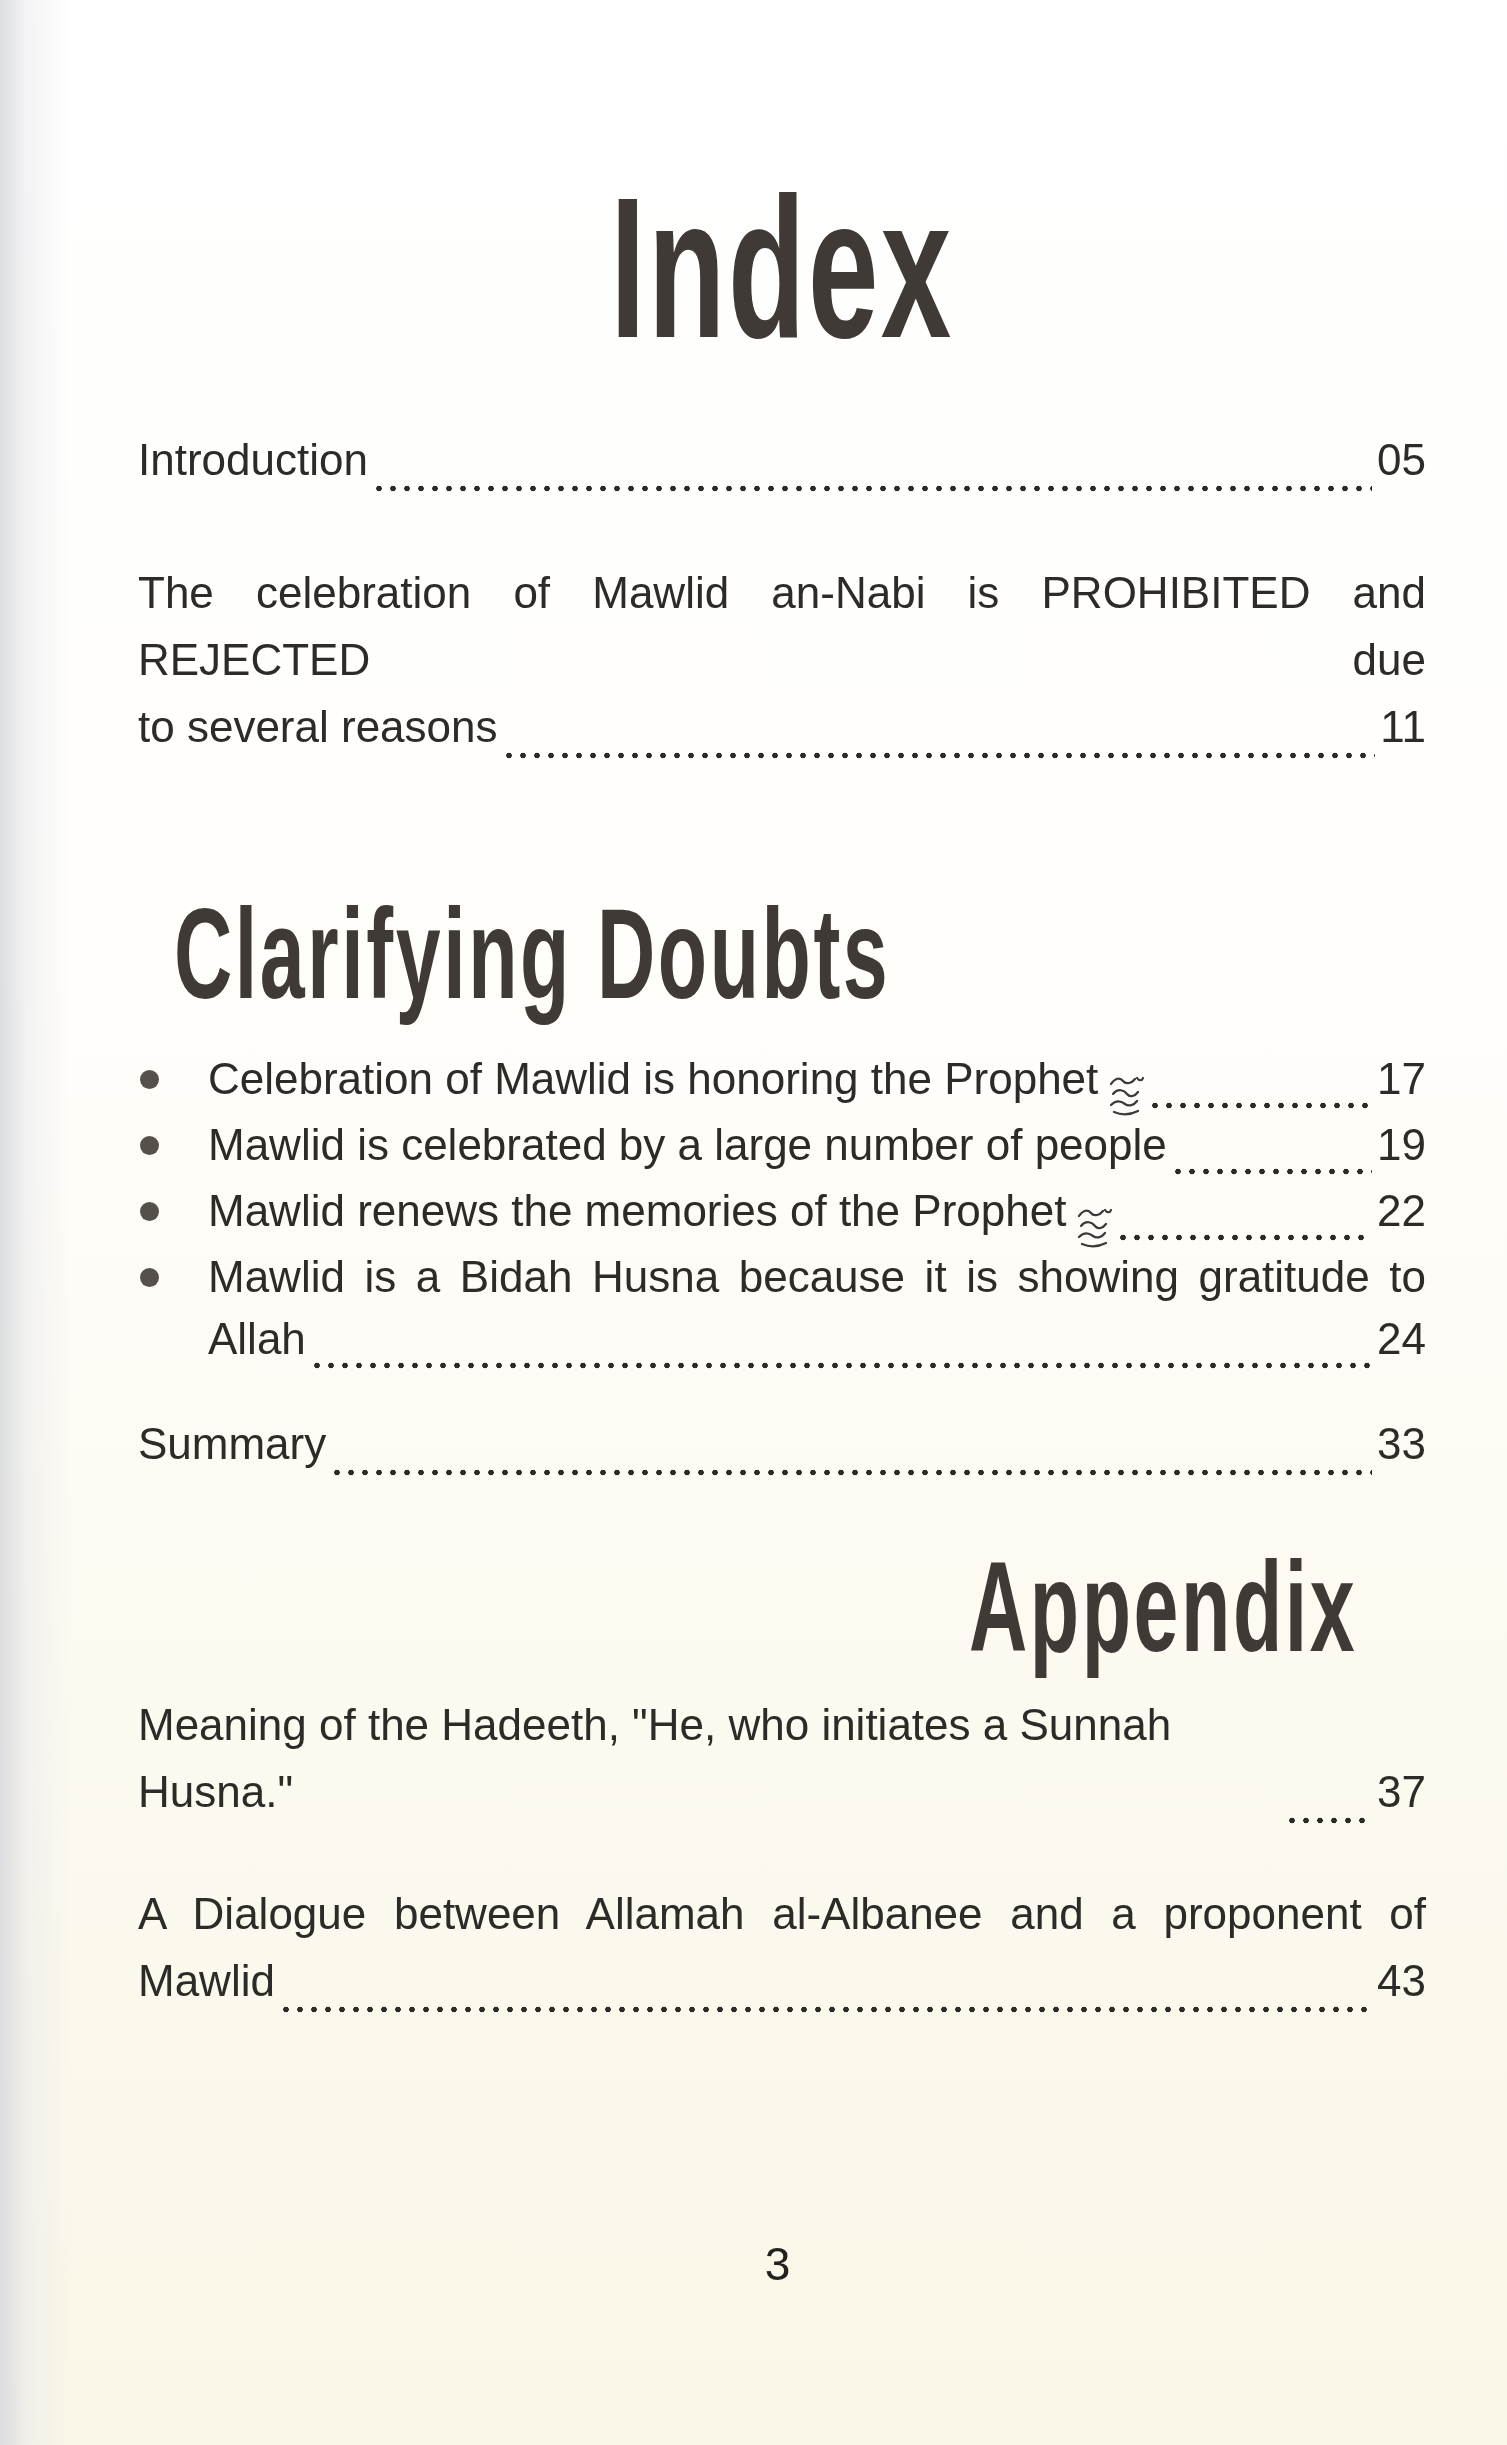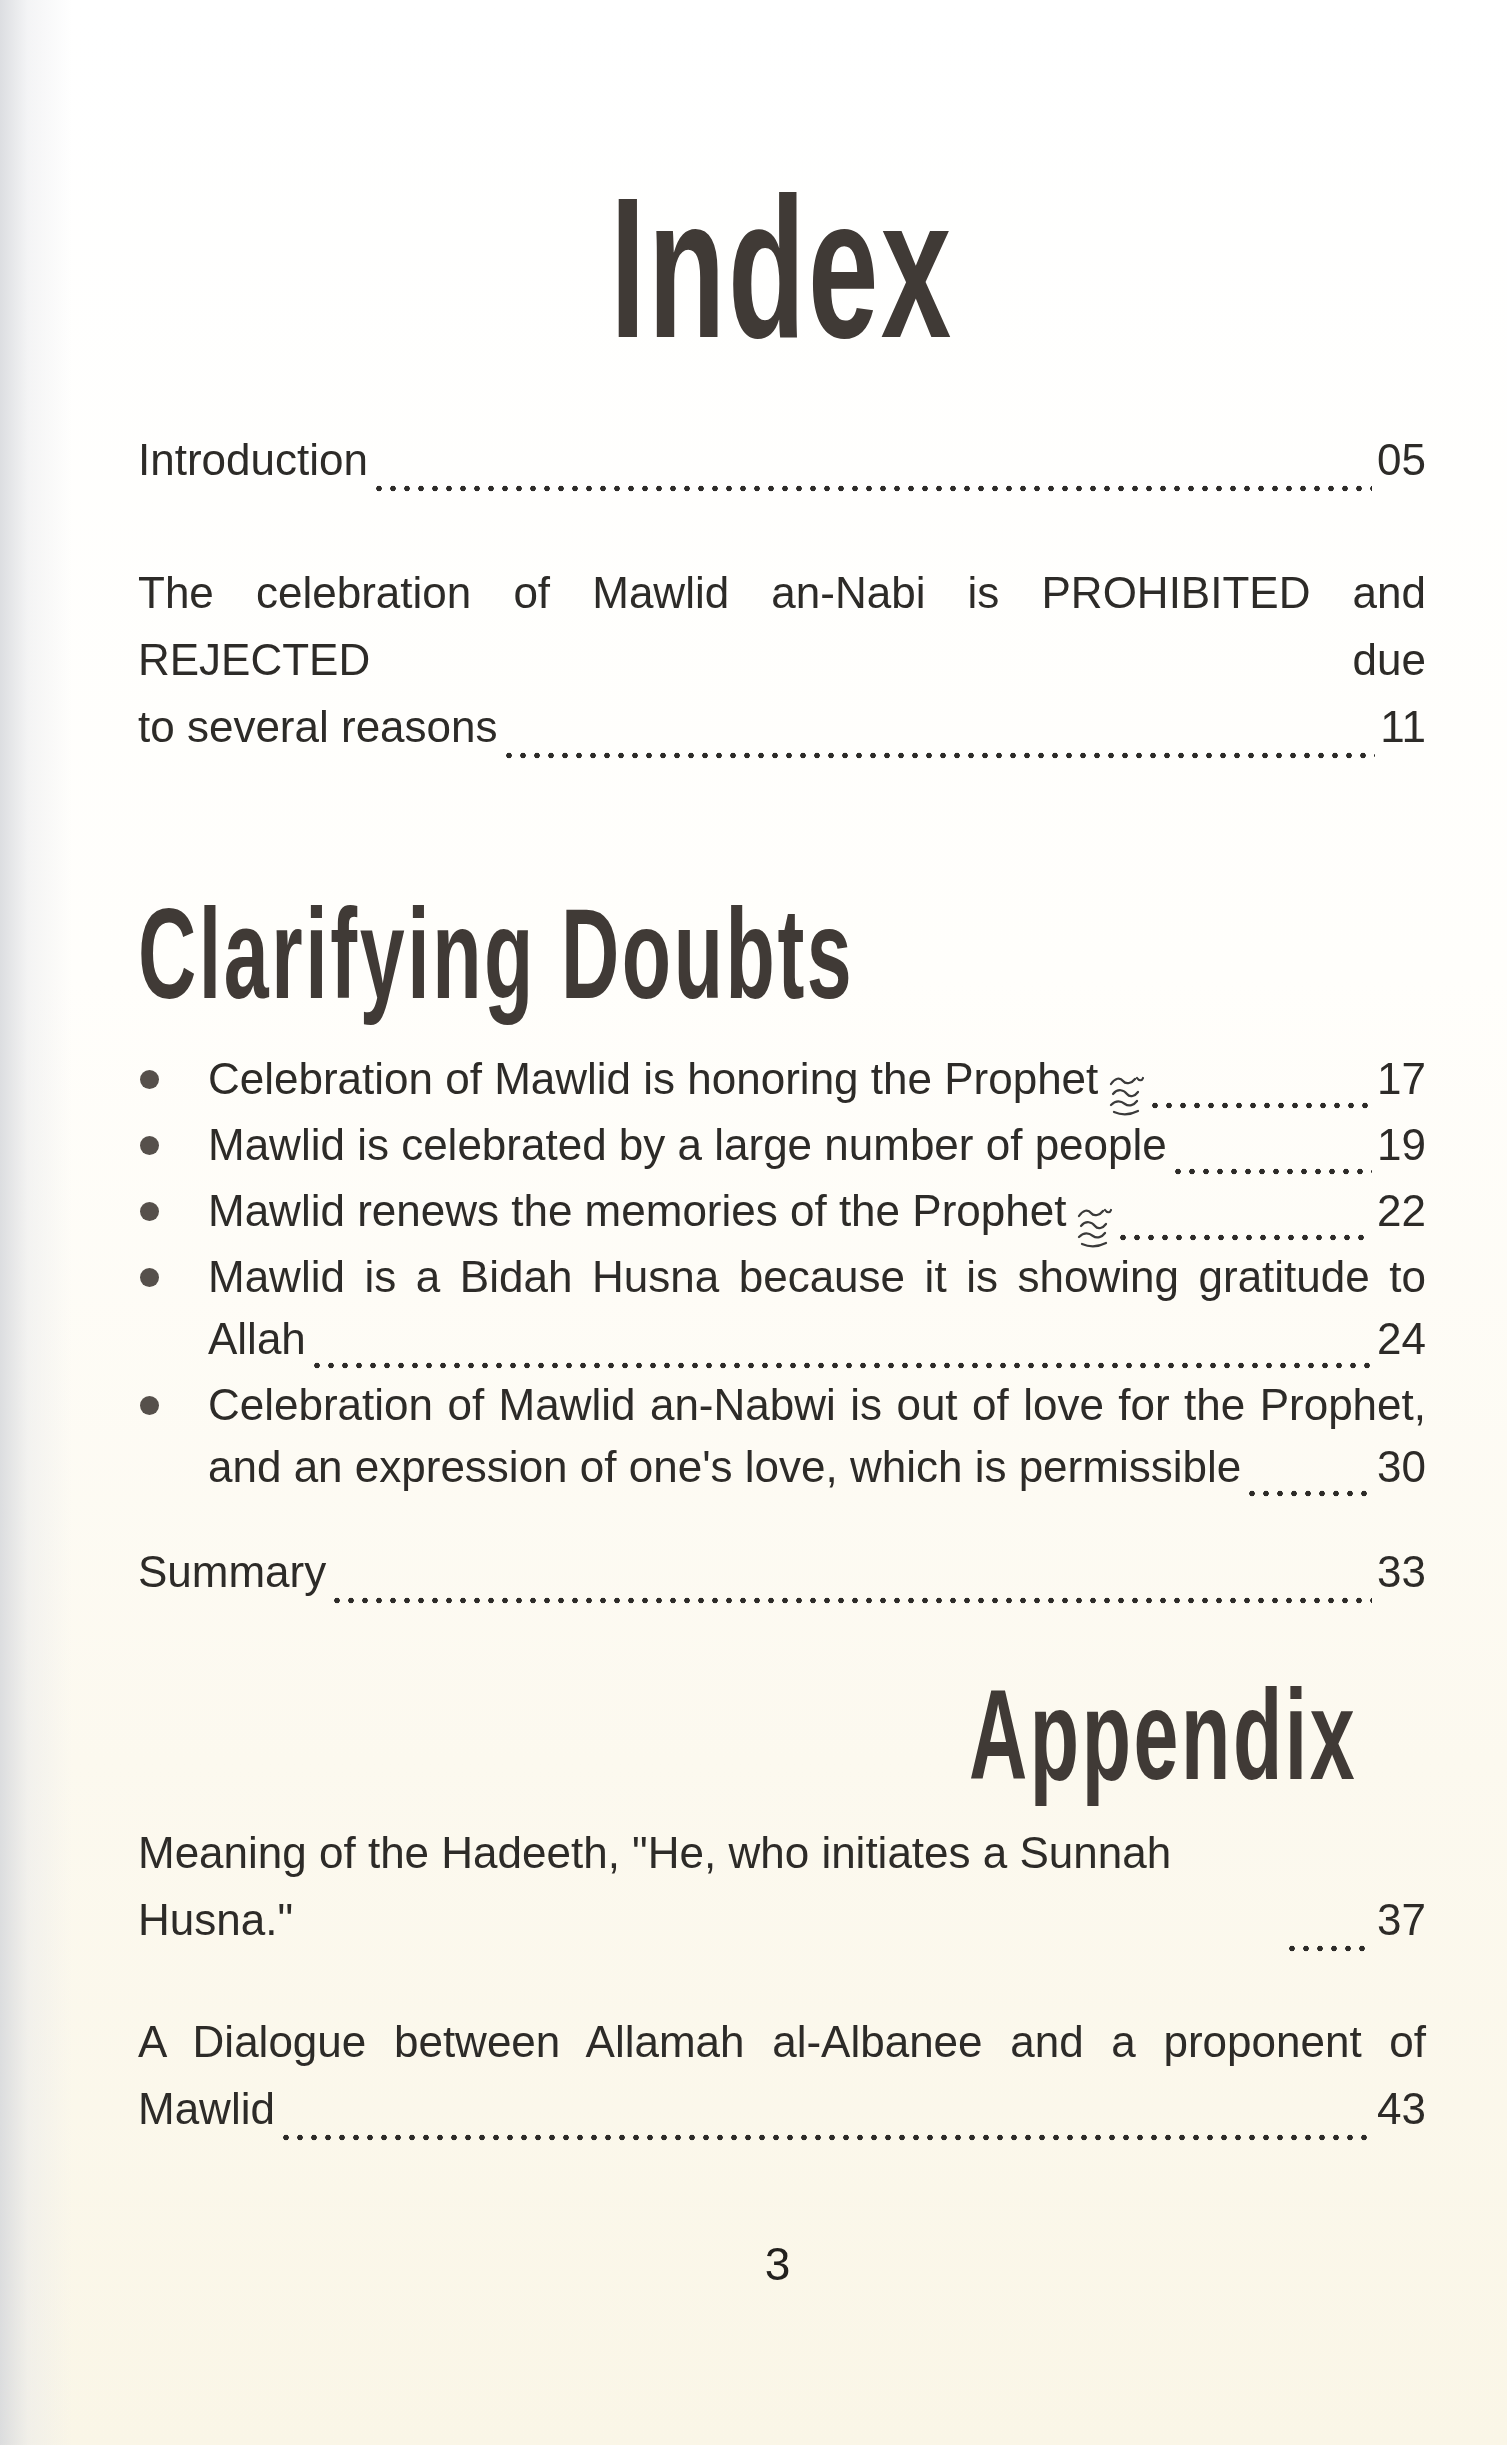--- a/index.html
+++ b/index.html
@@ -33,21 +33,21 @@
     display: inline-block;
     font-family: "Liberation Sans", sans-serif;
     font-weight: 700;
     color: #403a36;
     line-height: 1;
     letter-spacing: 3px;
     transform: scale(0.85, 1.35);
   }
   .title-wrap .deco { font-size: 149px; transform-origin: center bottom; }
   .h-wrap { display: flex; align-items: flex-end; }
-  .h-clarifying { margin-top: 139px; height: 139px; }
+  .h-clarifying { margin-top: 139px; height: 139px; margin-left: 36px; }
   .h-appendix  { margin-top: 80px;  height: 134px; justify-content: flex-end; }
   .h-wrap .deco { font-size: 95px; transform-origin: left bottom; margin-bottom: 20px; }
 
   
   .row { display: flex; align-items: flex-end; }
   .dots {
     flex: 1 1 auto;
     min-width: 40px;
     height: 10px;
     margin: 0 5px 0 4px;
@@ -176,31 +176,20 @@
         <div class="entry">
           <div class="just">Mawlid is a Bidah Husna because it is showing gratitude to</div>
           <div class="row">
             <span>Allah</span>
             <span class="dots"></span>
             <span class="pg">24</span>
           </div>
         </div>
       </li>
 
-      <li>
-        <span class="bullet"></span>
-        <div class="entry">
-          <div class="just">Celebration of Mawlid an-Nabwi is out of love for the Prophet,</div>
-          <div class="row">
-            <span>and an expression of one's love, which is permissible</span>
-            <span class="dots"></span>
-            <span class="pg">30</span>
-          </div>
-        </div>
-      </li>
 
     </ul>
 
     <div class="row e-summary">
       <span>Summary</span>
       <span class="dots"></span>
       <span class="pg">33</span>
     </div>
 
     <div class="h-wrap h-appendix">

